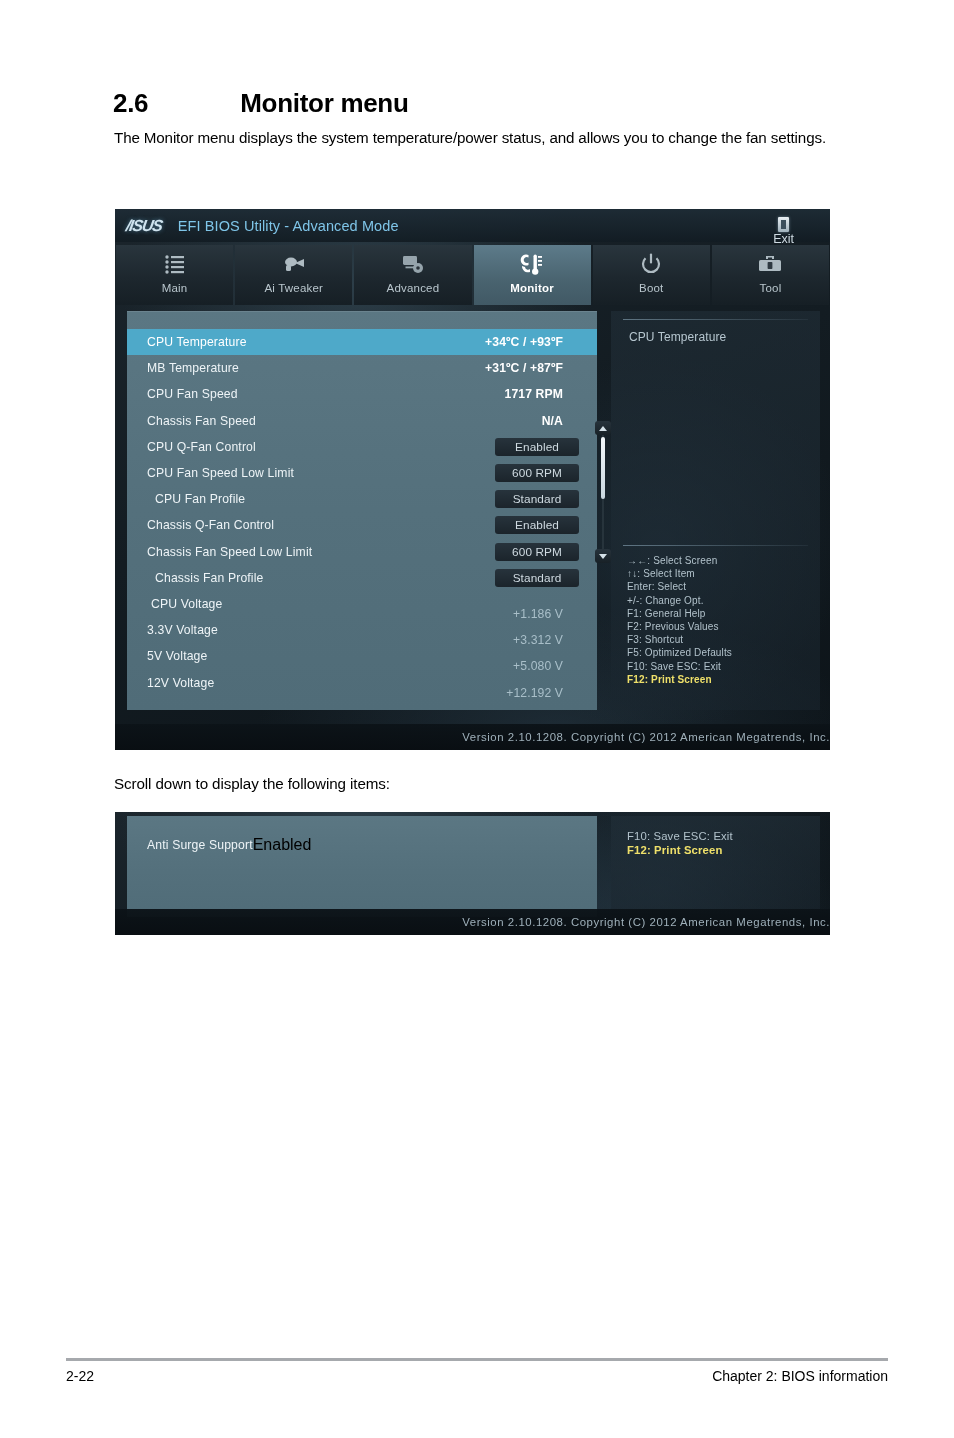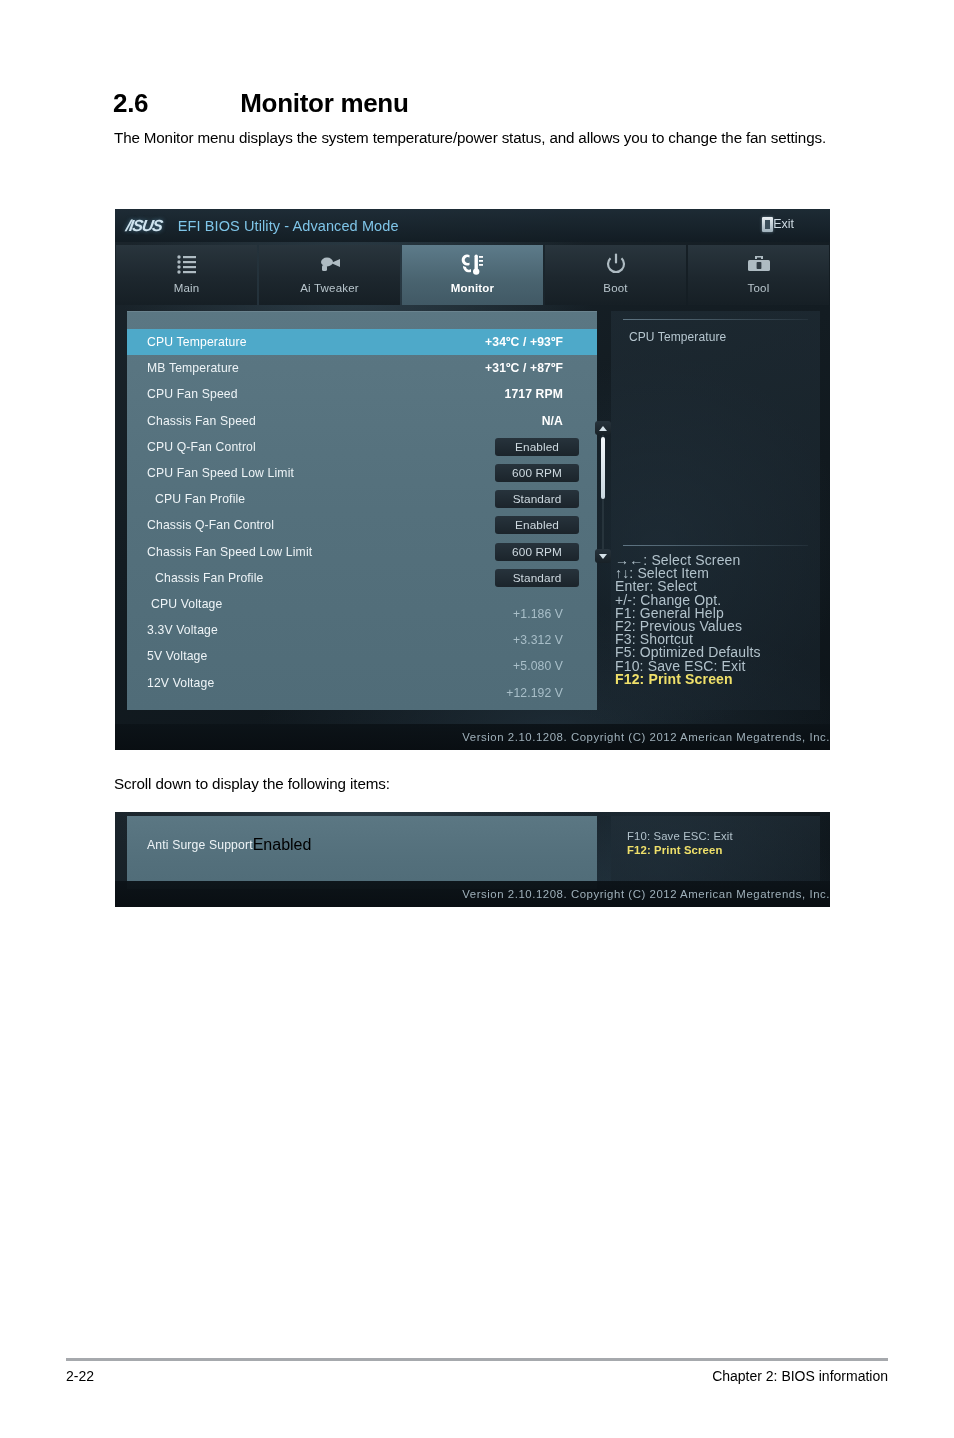--- a/index.html
+++ b/index.html
@@ -93,22 +93,23 @@
     margin-left: 16px;
     font-size: 14.5px;
     color: #7fc5e8;
     letter-spacing: 0.1px;
   }
   .exit-group {
     position: absolute;
     right: 36px;
     top: 8px;
     display: flex;
-    align-items: flex-start;
+    align-items: center;
     gap: 0;
+    flex-direction: column;
   }
   .exit-icon {
     width: 11px;
     height: 15px;
     background: linear-gradient(180deg, #e9eff3 0%, #9fb1bc 100%);
     border-radius: 1px;
     box-shadow: 0 0 3px rgba(180,210,230,0.5);
     position: relative;
   }
   .exit-icon::after {
@@ -299,23 +300,23 @@
   .help-text {
     position: absolute;
     left: 18px;
     top: 19px;
     font-size: 12px;
     color: #b6c6cf;
     letter-spacing: 0.1px;
   }
   .legend {
     position: absolute;
-    left: 4px;
+    left: 16px;
     top: 243px;
-    font-size: 14px;
+    font-size: 10px;
     color: #b2c2cb;
     line-height: 13.2px;
     letter-spacing: 0.15px;
   }
   .legend .hl {
     color: #efe06a;
     font-weight: bold;
   }
 
   
@@ -341,21 +342,21 @@
     top: 775px;
     font-size: 15.2px;
     letter-spacing: -0.1px;
   }
 
   
   .bios-sub {
     left: 115px;
     top: 812px;
     width: 715px;
-    height: 95px;
+    height: 123px;
   }
   .sub-items {
     position: absolute;
     left: 12px;
     top: 4px;
     width: 470px;
     bottom: 18px;
     background: linear-gradient(180deg, #5b7783 0%, #54707c 55%, #506c78 100%);
   }
   .sub-row {
@@ -460,20 +461,33 @@
         <svg width="24" height="20" viewBox="0 0 24 20">
             <g fill="#c6d3da">
           <ellipse cx="9" cy="8" rx="6" ry="4.4"></ellipse>
           <path d="M13 9 L22 5 L22 13 Z"></path>
           <rect x="4" y="11" width="5" height="6" rx="1.6"></rect>
         </g>
           </svg>
       </span>
       <span class="tab-label">Ai  Tweaker</span>
     </div>
+    <div class="tab">
+      <span class="tab-icon">
+        <svg width="22" height="20" viewBox="0 0 22 20">
+            <g fill="#a9b8c0">
+          <rect x="1" y="2" width="14" height="9" rx="1.4"></rect>
+          <rect x="3.5" y="12.5" width="10" height="1.8"></rect>
+          <circle cx="16" cy="14" r="5" fill="#a9b8c0"></circle>
+          <circle cx="16" cy="14" r="1.8" fill="#2a333a"></circle>
+        </g>
+          </svg>
+      </span>
+      <span class="tab-label">Advanced</span>
+    </div>
     <div class="tab active">
       <span class="tab-icon">
         <svg width="26" height="22" viewBox="0 0 26 22">
             <g fill="#ffffff">
           <path d="M9.5 2 A5.5 5.5 0 1 0 9.5 12 L9.5 9.5 A3 3 0 1 1 9.5 4.5 Z"></path>
           <path d="M3 13 A6 6 0 0 0 11 19 L11 16 A3 3 0 0 1 6 14 Z"></path>
           <rect x="14.5" y="1.5" width="3.4" height="16" rx="1.7"></rect>
           <circle cx="16.2" cy="18.6" r="3.2"></circle>
           <rect x="19" y="3" width="4" height="1.8"></rect>
           <rect x="19" y="7" width="4" height="1.8"></rect>

